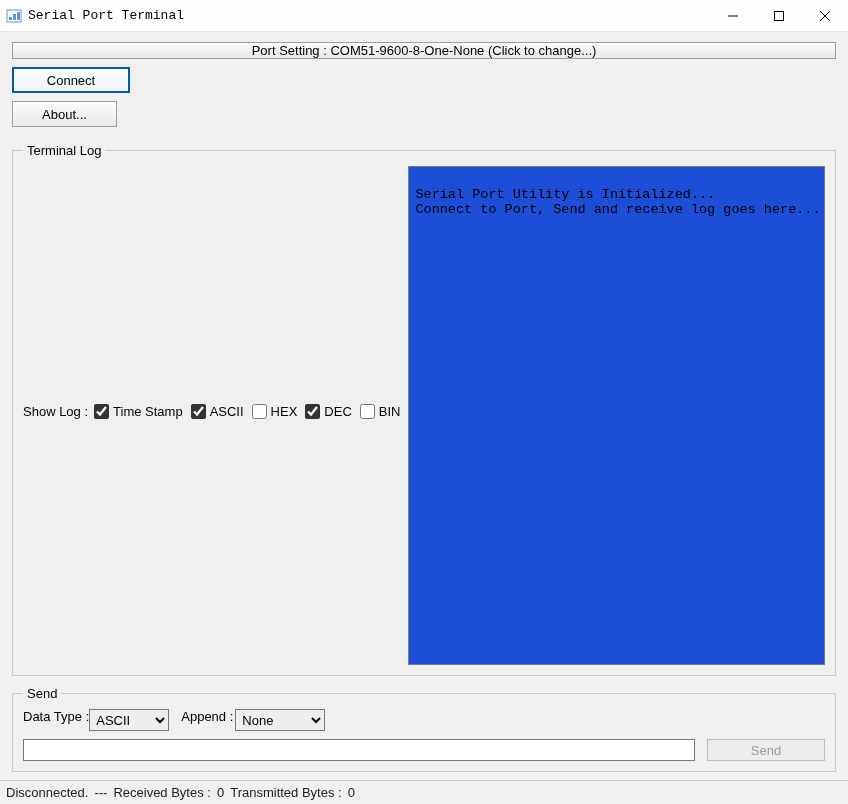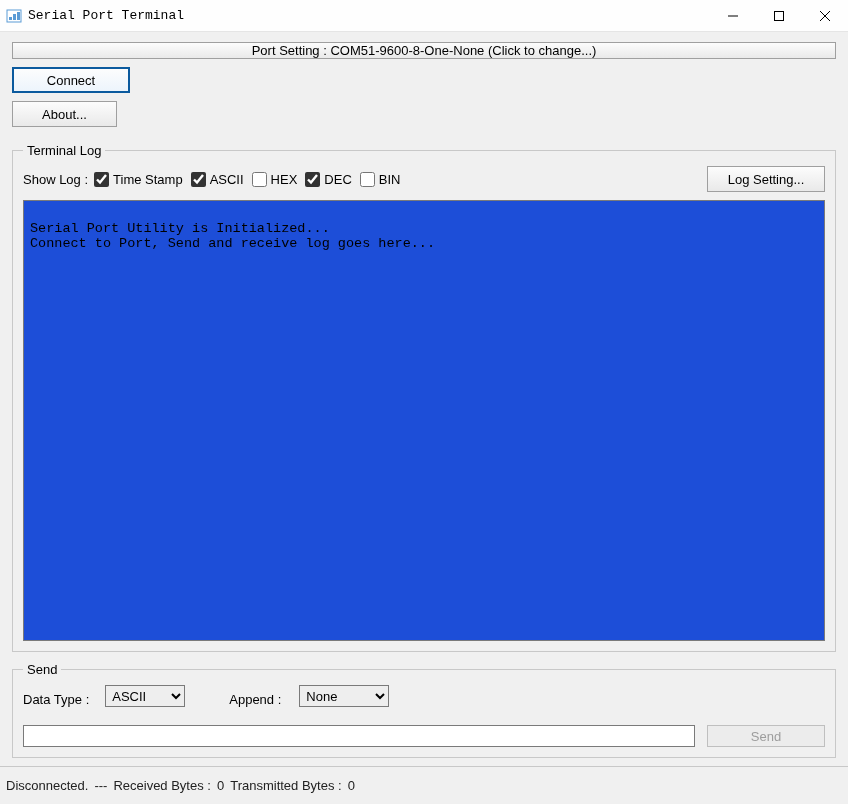--- a/index.html
+++ b/index.html
@@ -69,21 +69,21 @@
   .about-btn { width:105px; }
 
   
   fieldset {
     margin:2px 12px 8px 12px;
     border:1px solid #c8c8c8;
     padding:8px 10px 10px 10px;
   }
   legend { font-size:13px; padding:0 4px; color:#000; }
 
-  .log-fieldset { flex:1; display:flex; flex-direction:column;margin-top:10px; }
+  .log-fieldset { flex:1; display:flex; flex-direction:row;margin-top:10px; }
 
   .log-controls {
     display:flex;
     align-items:center;
     margin-bottom:8px;
   }
   .log-controls .showlog-label { margin-right:6px; }
   .log-controls label.cb {
     display:inline-flex; align-items:center; margin-right:8px;
   }
@@ -99,21 +99,21 @@
     font-size:13.5px;
     padding:20px 6px;
     white-space:pre;
     overflow:auto;
     min-height:100px;
   }
 
   
   .send-fieldset { padding:8px 10px 10px 10px; }
   .send-row1 {
-    display:flex; align-items:flex-end; gap:16px; margin-bottom:18px;
+    display:flex; align-items:flex-start; gap:0; margin-bottom:8px;
   }
   .send-row1 .lbl { font-size:13px; }
   select.combo {
     height:22px;
     border:1px solid #7a7a7a;
     background:#eeeeee;
     font-size:13px;
     padding:0 2px;
   }
   .datatype-sel { width:80px; }
@@ -129,21 +129,21 @@
     width:118px; height:22px;
     border:1px solid #bfbfbf;
     background:#ececec;
     color:#9d9d9d;
     display:flex; align-items:center; justify-content:center;
     font-size:13px;
   }
 
   
   .statusbar {
-    height:38px;
+    height:24px;
     border-top:1px solid #c8c8c8;
     display:flex; align-items:center;
     padding:0 6px;
     font-size:13px;
     color:#222;
     background:#f0f0f0;
   }
   .status-chunk { margin-right:6px; }
 </style>
 </head>
@@ -204,21 +204,20 @@
     <label class="cb">
       <input type="checkbox" checked="" style="">
       <span>DEC</span>
     </label>
     <label class="cb">
       <input type="checkbox" style="">
       <span>BIN</span>
     </label>
 
     <span class="spacer"></span>
-    <div class="btn">Log Setting...</div>
   </div>
 
   <div class="log-area">Serial Port Utility is Initialized...
 Connect to Port, Send and receive log goes here...</div>
 </fieldset>
 
 <fieldset class="send-fieldset">
   <legend>Send</legend>
 
   <div class="send-row1">

